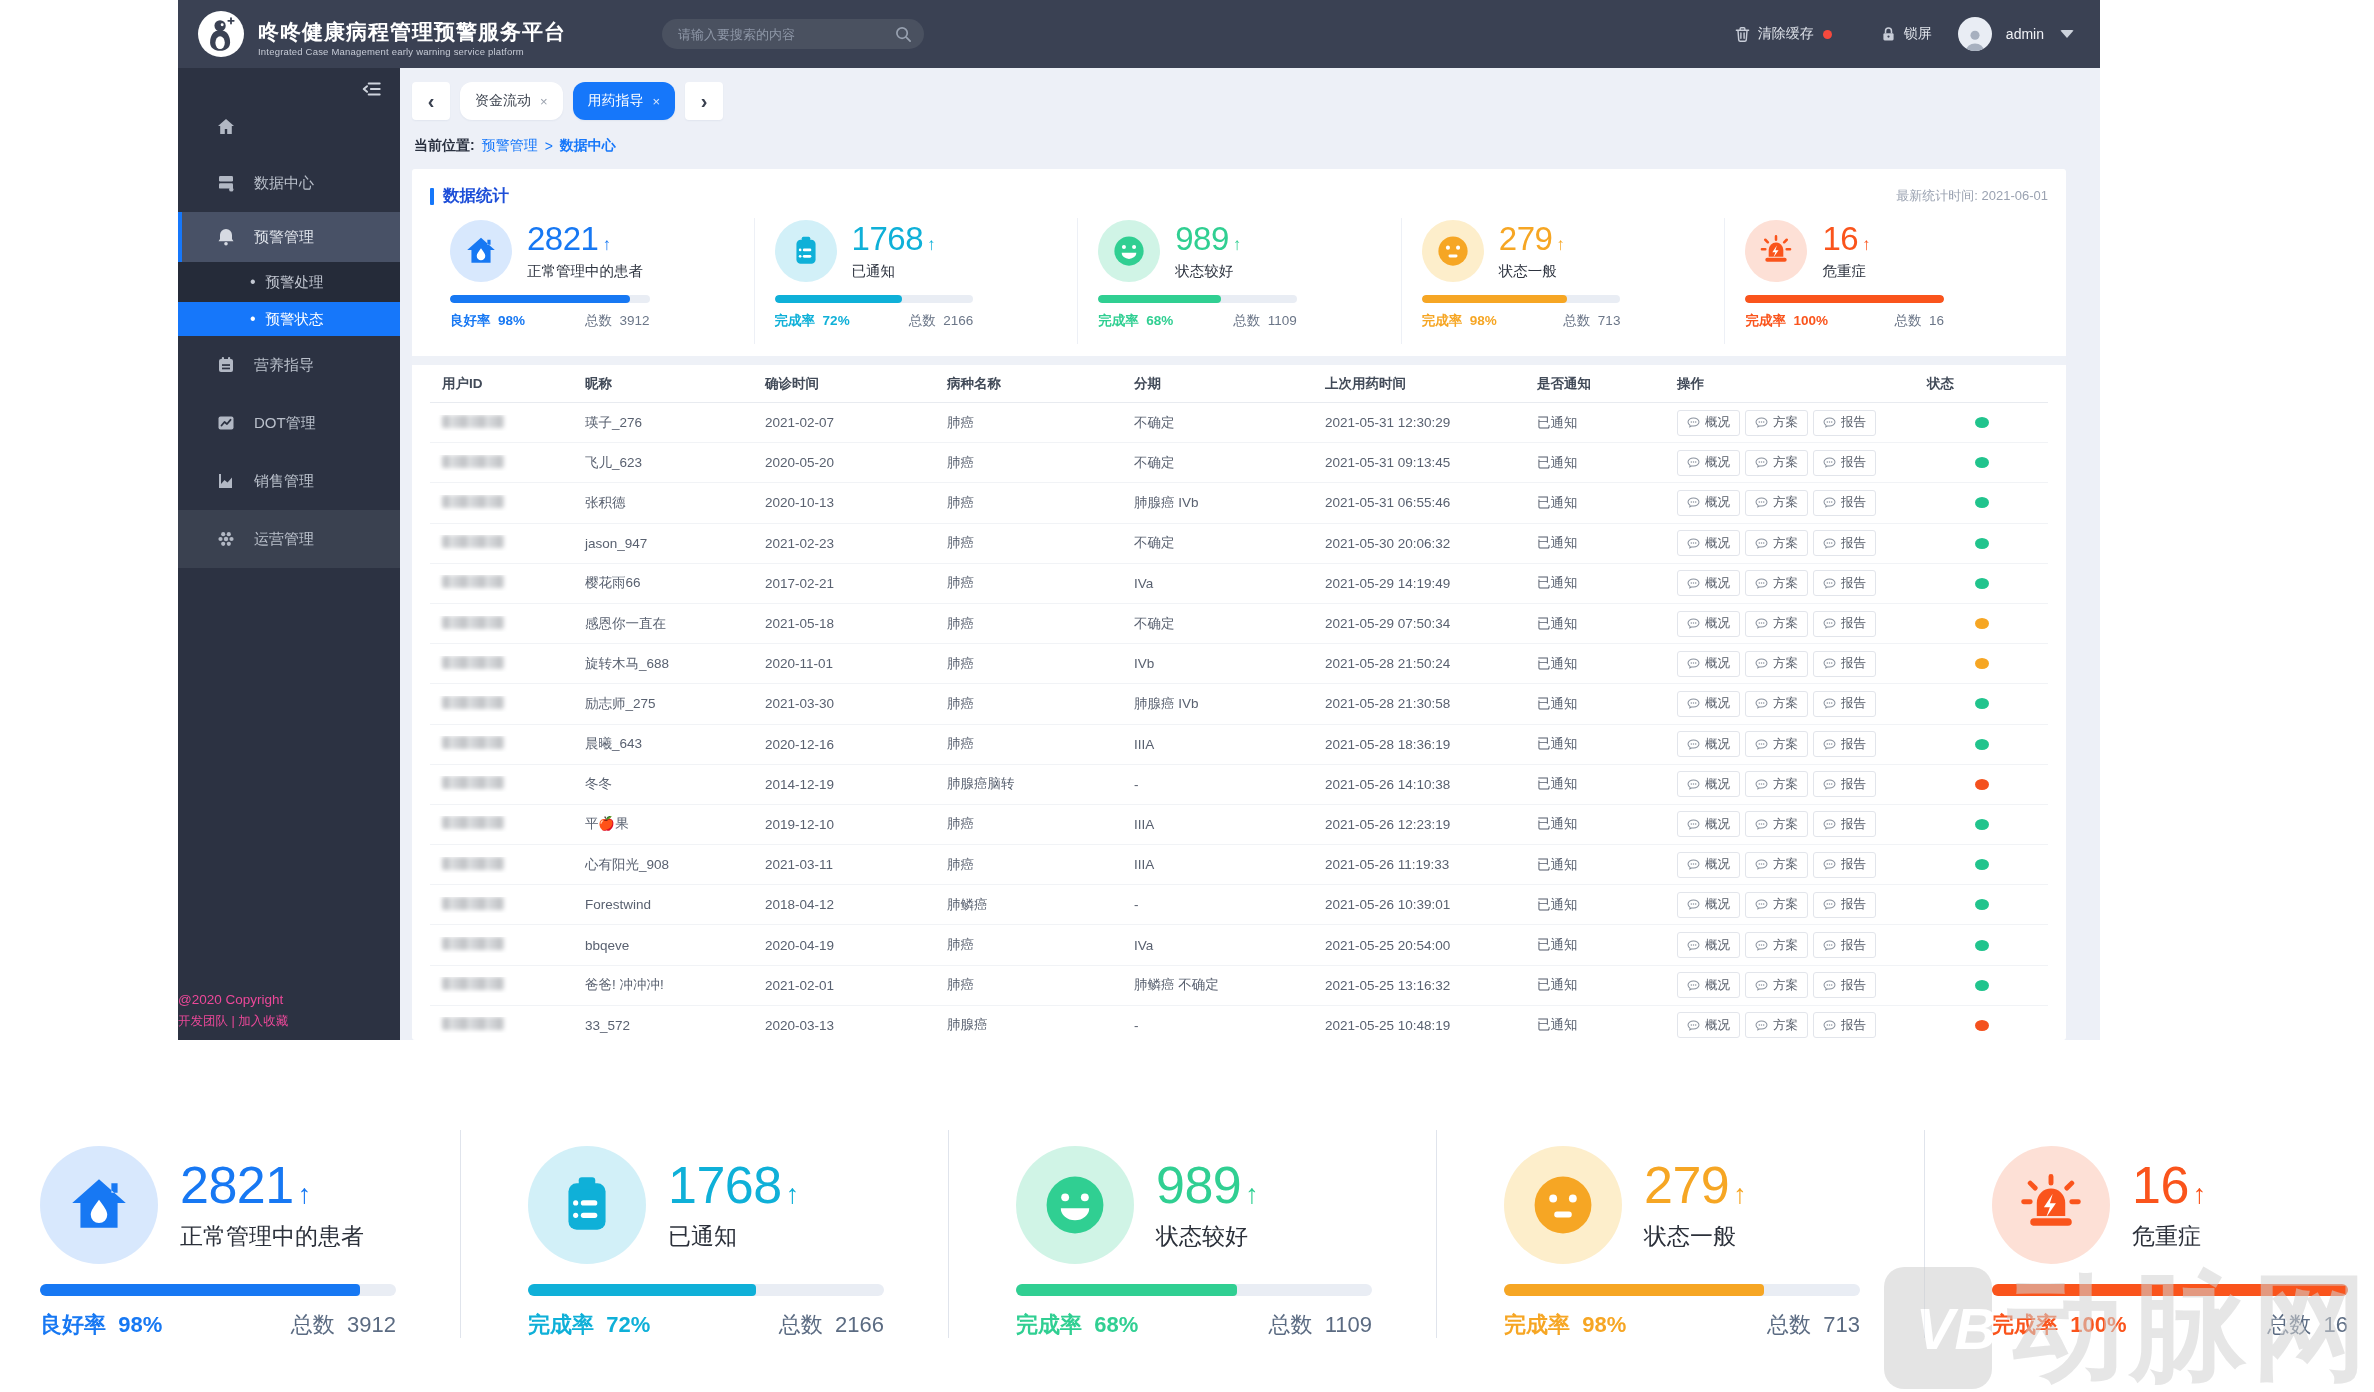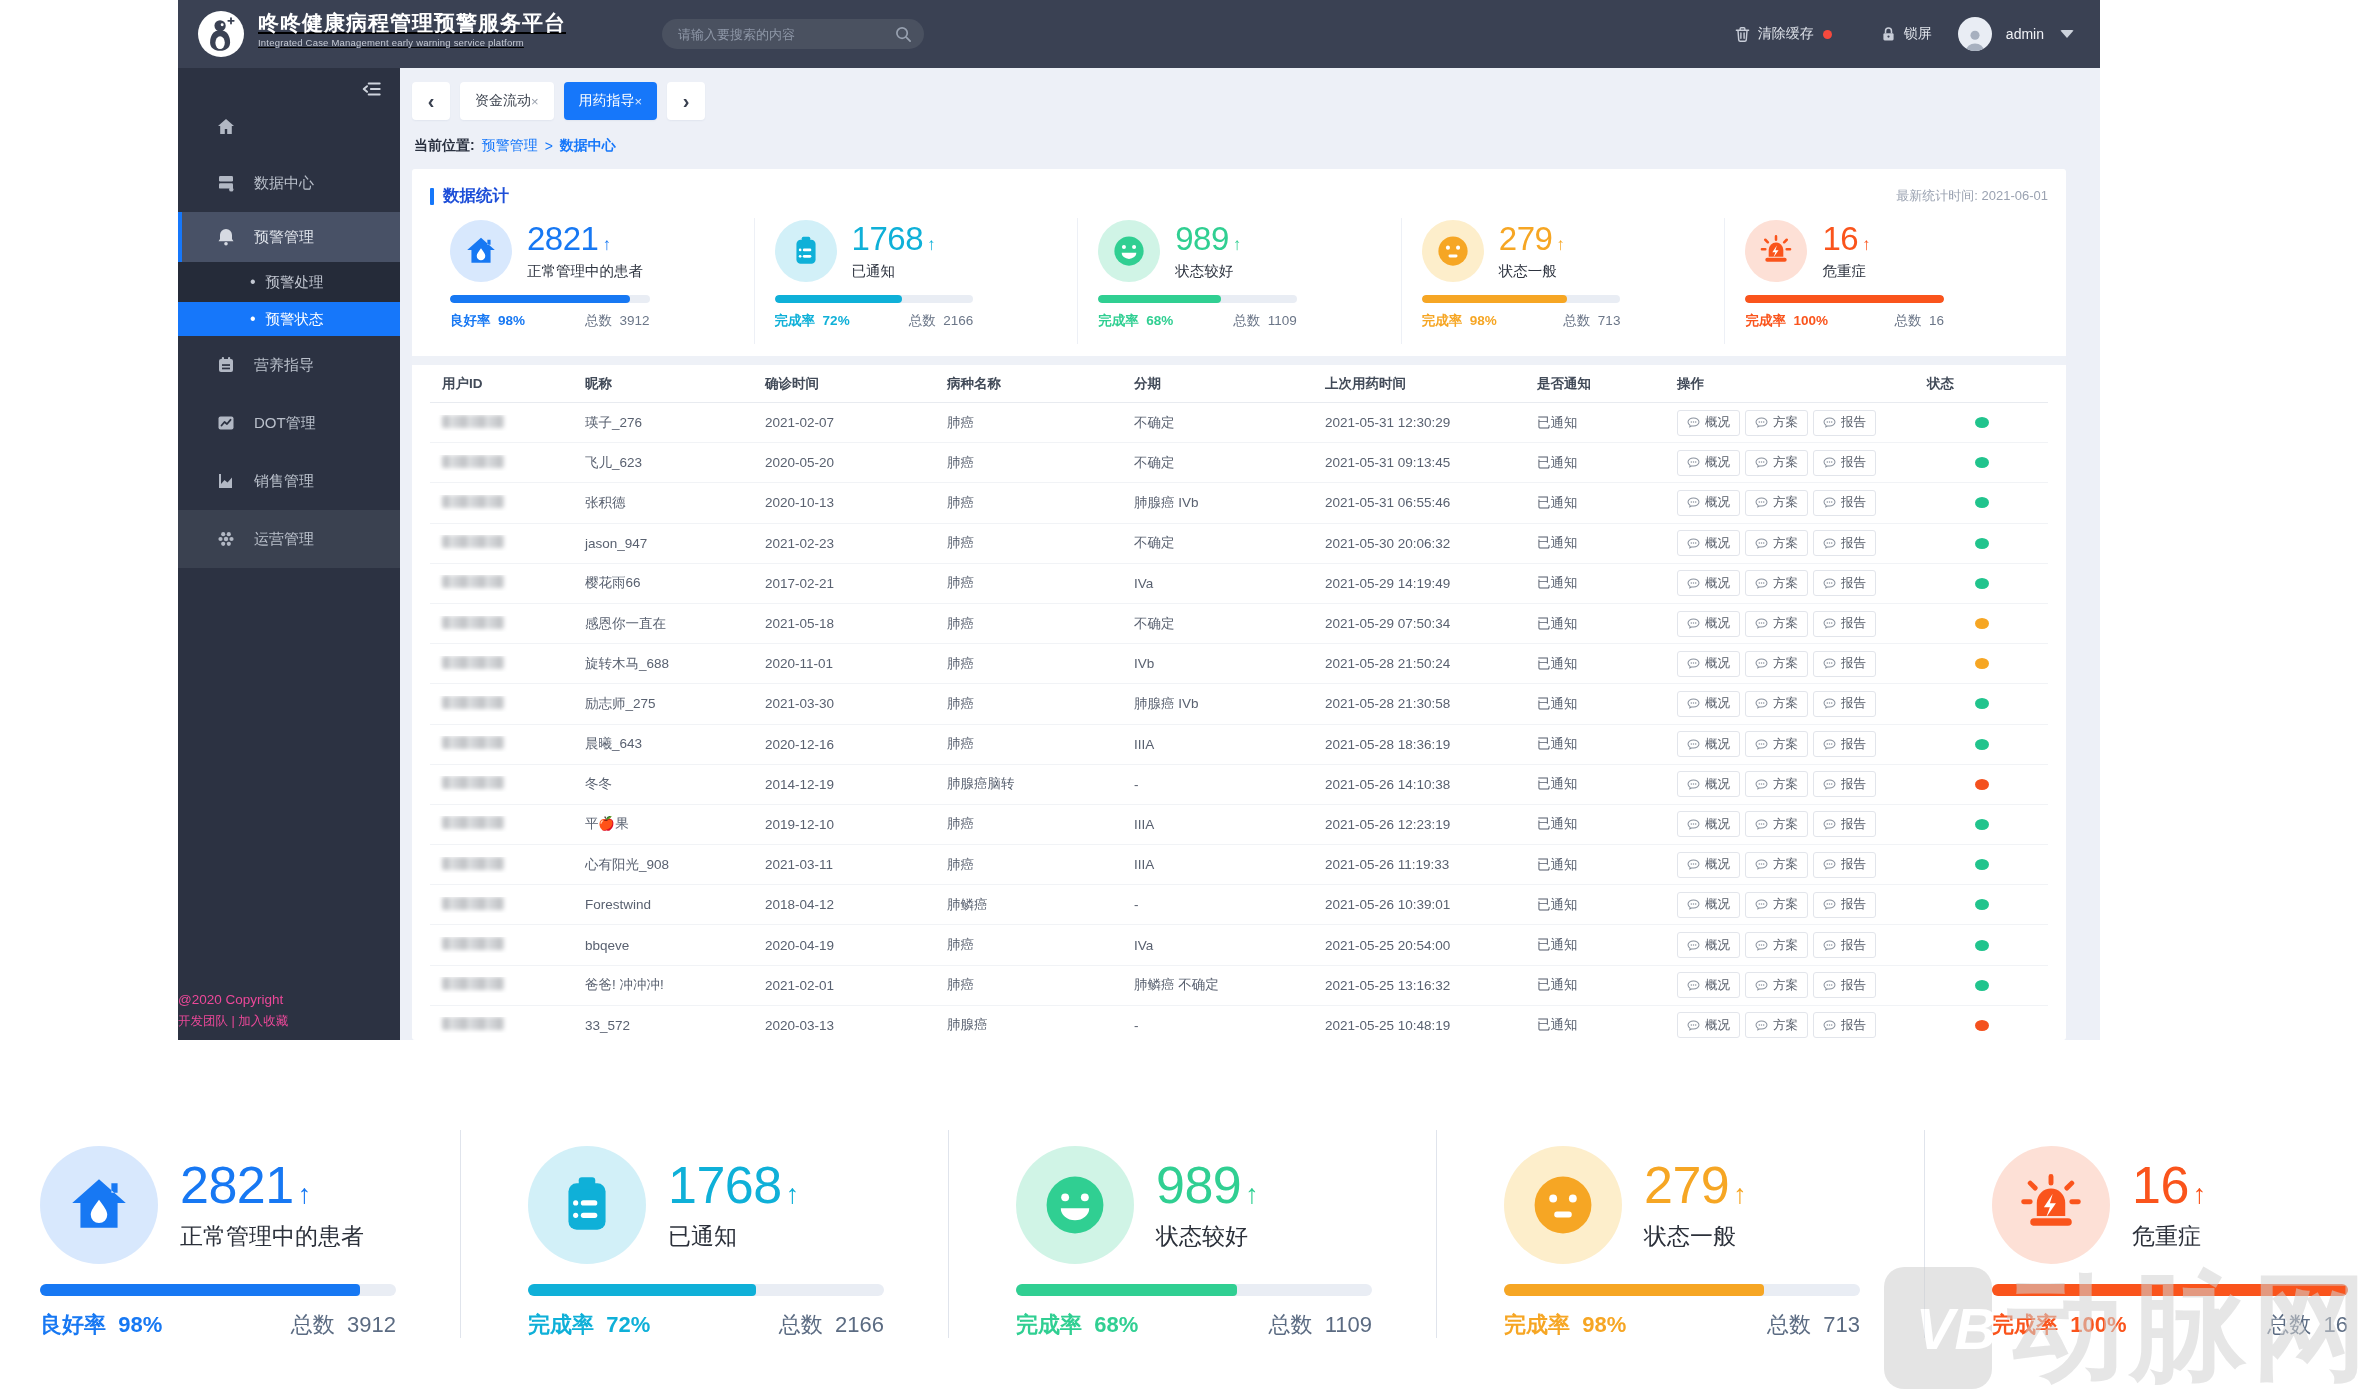--- a/index.html
+++ b/index.html
@@ -4,21 +4,21 @@
 <style>
   * { margin:0; padding:0; box-sizing:border-box; }
   body { font-family:"Liberation Sans","DejaVu Sans",sans-serif; background:#fff; }
   .canvas { position:relative; width:2374px; height:1392px; background:#fff; overflow:hidden; }
 
   
   .app { position:absolute; left:178px; top:0; width:1922px; height:1040px; overflow:hidden; background:#edf0f7; }
 
   
   .navbar { height:68px; background:#3a4153; display:flex; align-items:center; padding:0 26px 0 20px; }
-  .brand { display:flex; align-items:flex-start; gap:14px;text-decoration:underline; }
+  .brand { display:flex; align-items:flex-end; gap:14px; }
   .logo-circle { width:46px; height:46px; border-radius:50%; background:#fff; display:flex; align-items:center; justify-content:center; flex:0 0 auto; }
   .brand-text .t1 { color:#fff; font-size:21px; font-weight:700; letter-spacing:1px; line-height:1.15; }
   .brand-text .t2 { color:#c6cbd6; font-size:9.5px; letter-spacing:.2px; margin-top:2px; }
   .nav-search { margin-left:96px; width:262px; height:30px; background:#4a5160; border-radius:15px; display:flex; align-items:center; padding:0 12px 0 16px; }
   .nav-search input { flex:1; background:transparent; border:none; outline:none; color:#cfd4de; font-size:13px; font-family:inherit; }
   .nav-search input::placeholder { color:#8e97a7; }
   .nav-right { margin-left:auto; display:flex; align-items:center; gap:10px; color:#dfe3ea; font-size:14px; }
   .nav-act { display:flex; align-items:center; gap:7px; cursor:pointer; }
   .notif-dot { width:9px; height:9px; border-radius:50%; background:#f5493d; margin-left:2px; }
   .spacer28 { width:28px; }
@@ -42,21 +42,21 @@
   .side-sub.selected { height:34px; background:#1677fa; color:#fff; }
   .side-item.hovered { background:#3a4150; }
   .side-copy { position:absolute; left:0; right:0; bottom:10px; text-align:left; color:#ec4899; }
   .side-copy .c1 { font-size:13.5px; }
   .side-copy .c2 { font-size:12.5px; margin-top:6px; }
 
   
   .main { flex:1; display:flex; flex-direction:column; overflow:hidden; }
   .tabbar { display:flex; gap:10px; margin:14px 0 0 12px; }
   .tab-nav { width:38px; height:38px; background:#fff; border-radius:4px; display:flex; align-items:center; justify-content:center; font-size:20px; font-weight:700; color:#3a4150; cursor:pointer; box-shadow:0 1px 2px rgba(40,60,100,.06); }
-  .tab { height:38px; background:#fff; border-radius:4px; display:flex; align-items:center; padding:0 15px; font-size:14px; color:#3c434f; cursor:pointer; box-shadow:0 1px 2px rgba(40,60,100,.06); }
+  .tab { height:38px; background:#fff; border-radius:12px; display:flex; align-items:center; gap:9px; padding:0 15px; font-size:14px; color:#3c434f; cursor:pointer; box-shadow:0 1px 2px rgba(40,60,100,.06); }
   .tab .x { font-size:13px; color:#9aa1ad; }
   .tab.active { background:#1677fa; color:#fff; }
   .tab.active .x { color:#dce8fb; }
 
   .breadcrumb { margin:17px 0 0 14px; font-size:14px; color:#2a3140; display:flex; gap:7px; align-items:center; }
   .breadcrumb .prefix { font-weight:700; }
   .breadcrumb a { color:#1677fa; text-decoration:none; cursor:pointer; }
   .breadcrumb .cur { font-weight:700; }
 
   

